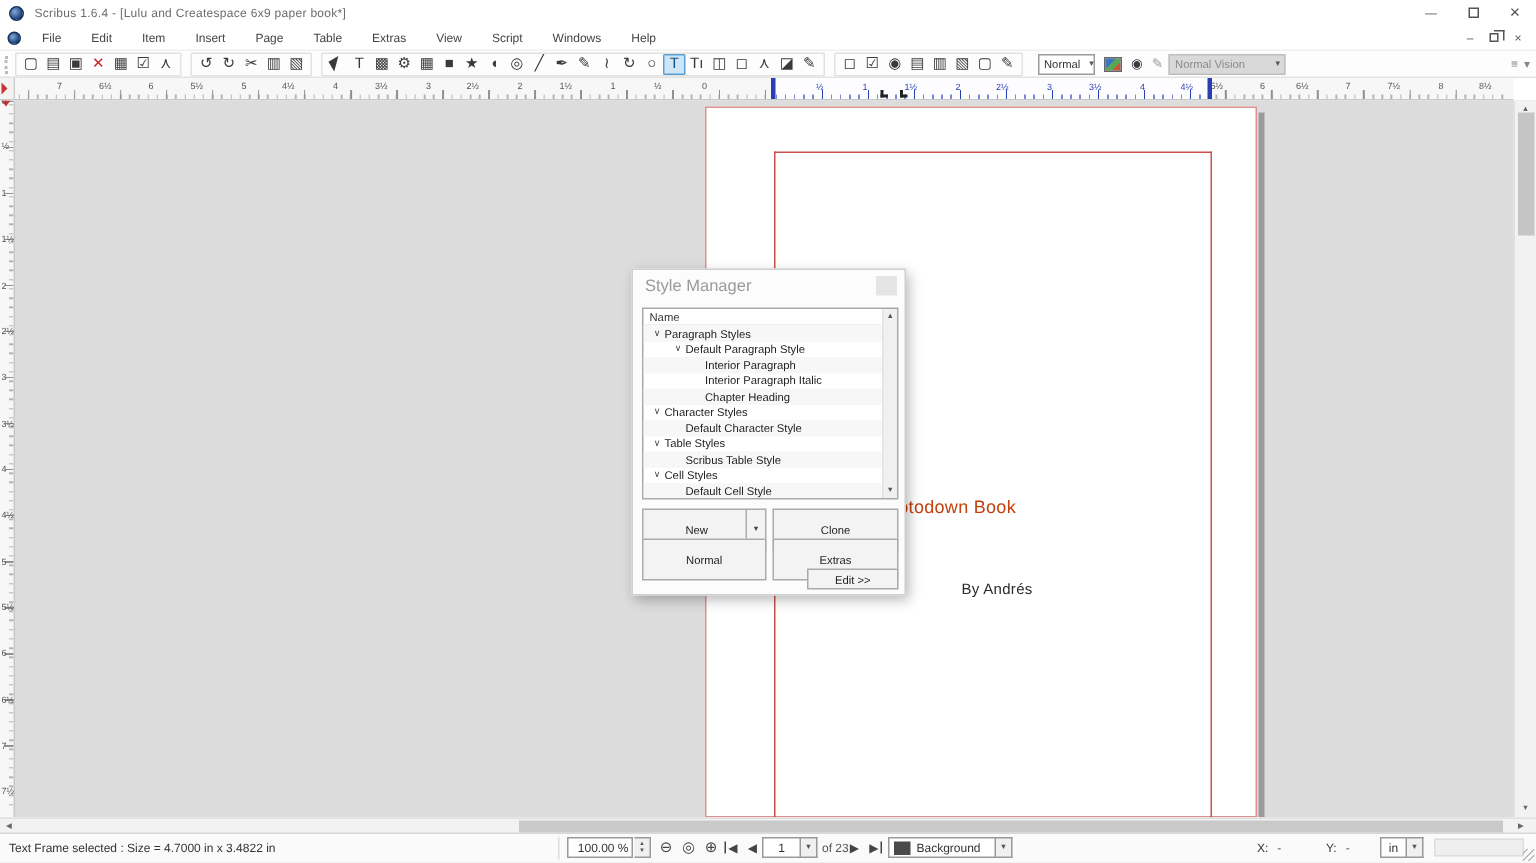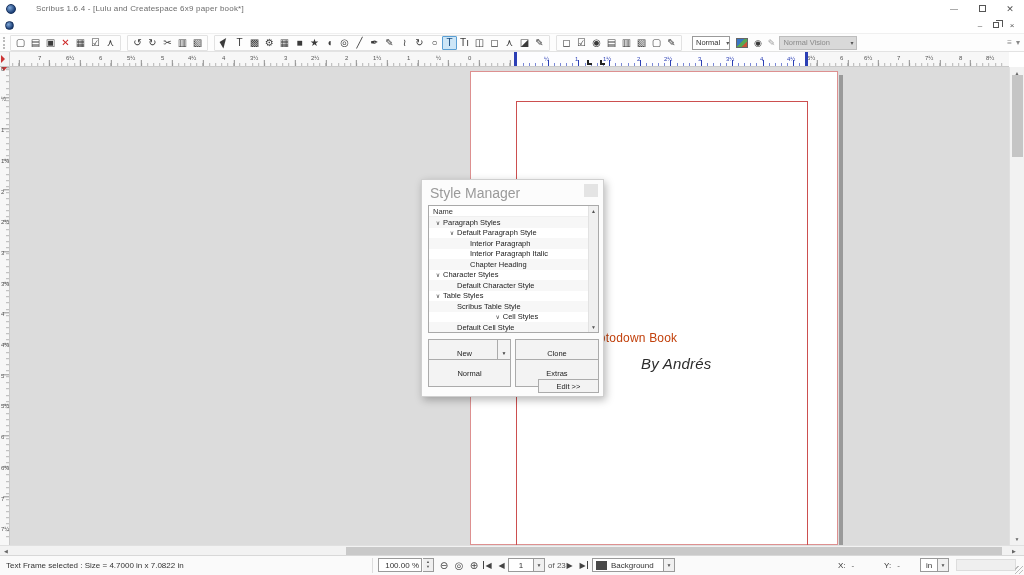--- a/index.html
+++ b/index.html
@@ -3,21 +3,21 @@
 <meta charset="utf-8">
 <style>
   *{margin:0;padding:0;box-sizing:border-box;}
   html,body{width:1024px;height:575px;overflow:hidden;}
   body{font-family:"Liberation Sans","DejaVu Sans",sans-serif;background:#fff;position:relative;color:#333;}
   .app{position:absolute;inset:0;}
 
   
   .titlebar{position:absolute;left:0;top:0;right:0;height:17px;background:#fff;display:flex;align-items:center;}
   .app-icon{width:10px;height:10px;border-radius:50%;margin-left:6px;background:radial-gradient(circle at 35% 35%,#7fa8d9,#1c3f77 70%);border:1px solid #16305c;}
-  .title{font-size:8px;color:#6b6b6b;margin-left:20px;letter-spacing:.2px;}
+  .title{font-size:8px;color:#6b6b6b;margin-left:7px;letter-spacing:.2px;}
   .win-controls{margin-left:auto;display:flex;height:100%;}
   .win-btn{width:28px;height:100%;display:flex;align-items:center;justify-content:center;font-size:8px;color:#555;}
   .win-btn.close-x{font-size:9px;}
   .win-btn .sq{width:7px;height:7px;border:1px solid #555;display:block;}
 
   
   .menubar{position:absolute;left:0;top:17px;right:0;height:17px;background:#fff;display:flex;align-items:center;border-bottom:1px solid #f0f0f0;}
   .menubar .app-icon{width:9px;height:9px;}
   #menu-items{display:flex;align-items:center;}
   .menu-item{font-size:8px;color:#444;padding:0 10px;}
@@ -65,21 +65,21 @@
     background-image:
       repeating-linear-gradient(to bottom,transparent 0 29.7px,#909090 29.7px 30.7px),
       repeating-linear-gradient(to bottom,transparent 0 5.14px,#b5b5b5 5.14px 6.14px);
     background-size:6px 100%,3px 100%;background-repeat:repeat-y;background-position:right -29.7px,right -2.8px;}
   .vlabel{position:absolute;left:1px;transform:translateY(-40%);font-size:6px;color:#555;line-height:1;z-index:2;}
   .vr-marker{position:absolute;left:1px;top:0;border-top:4px solid #c33;border-left:3px solid transparent;border-right:3px solid transparent;z-index:2;}
   .page{position:absolute;left:470px;top:4px;width:368px;height:474px;background:#fff;border:1px solid #dd9090;}
   .page-shadow{position:absolute;left:839px;top:8px;width:4px;height:470px;background:#9a9a9a;}
   .margins{position:absolute;left:516px;top:34px;width:292px;height:444px;border:1px solid #cc4f4f;border-bottom:none;background:transparent;}
   .book-title{position:absolute;left:590px;top:264px;font-size:12px;color:#c2410c;letter-spacing:.2px;}
-  .book-author{position:absolute;left:641px;top:288px;font-size:15px;color:#2b2b2b;letter-spacing:.2px;font-style:italic;}
+  .book-author{position:absolute;left:641px;top:321px;font-size:10px;color:#2b2b2b;letter-spacing:.2px;}
 
   
   .vscroll{position:absolute;right:0;top:0;width:15px;height:100%;background:#f2f2f2;border-left:1px solid #e0e0e0;}
   .vscroll .sarrow{position:absolute;left:0;width:100%;height:12px;display:flex;align-items:center;justify-content:center;font-size:5px;color:#666;}
   .vscroll .thumb{position:absolute;left:2px;top:8px;width:11px;height:82px;background:#c5c5c5;}
 
   
   .hscroll{position:absolute;left:0;top:545px;right:0;height:11px;background:#f2f2f2;border-top:1px solid #e0e0e0;border-bottom:1px solid #d8d8d8;}
   .hscroll .sarrow{position:absolute;top:0;width:12px;height:100%;display:flex;align-items:center;justify-content:center;font-size:5px;color:#666;}
   .hscroll .thumb{position:absolute;left:346px;top:1px;width:656px;height:8px;background:#c9c9c9;}
@@ -103,21 +103,21 @@
   .sb-x{position:absolute;left:838px;top:5px;}
   .sb-y{position:absolute;left:884px;top:5px;}
   .sb-val{color:#555;padding-left:6px;}
   .unit-combo{position:absolute;left:920px;top:2px;width:18px;height:14px;border:1px solid #9a9a9a;background:#fff;display:flex;align-items:center;justify-content:center;}
   .unit-drop{position:absolute;left:938px;top:2px;width:11px;height:14px;border:1px solid #9a9a9a;border-left:none;background:#f0f0f0;display:flex;align-items:center;justify-content:center;font-size:5px;color:#555;}
   .progress{position:absolute;left:956px;top:3px;width:60px;height:12px;background:#efefef;border:1px solid #ddd;}
   .grip{position:absolute;right:1px;bottom:1px;width:8px;height:8px;background:repeating-linear-gradient(135deg,transparent 0 2px,#bbb 2px 3px);}
 
   
   .dialog{position:absolute;left:421px;top:112px;width:183px;height:218px;background:#fcfcfc;border:1px solid #cfcfcf;box-shadow:2px 3px 8px rgba(0,0,0,.28);}
-  .dlg-title{position:absolute;left:8px;top:5px;font-size:14px;color:#9a9a9a;}
+  .dlg-title{position:absolute;left:8px;top:5px;font-size:11px;color:#9a9a9a;}
   .dlg-close{position:absolute;right:5px;top:4px;width:14px;height:13px;background:#e4e4e4;}
   .listbox{position:absolute;left:6px;top:25px;width:171px;height:128px;background:#fff;border:1px solid #a9a9a9;overflow:hidden;}
   .list-head{height:11px;line-height:11px;font-size:7.5px;color:#333;padding-left:4px;border-bottom:1px solid #f0f0f0;}
   .tree-row{height:10.5px;display:flex;align-items:center;font-size:7.5px;color:#222;white-space:nowrap;}
   .tree-row:nth-child(odd){background:#f7f7f7;}
   .chev{font-size:6px;color:#444;width:10px;text-align:center;flex:0 0 10px;}
   .lb-scroll{position:absolute;right:0;top:0;width:10px;height:100%;background:#f0f0f0;border-left:1px solid #e2e2e2;font-size:5px;color:#555;}
   .lb-scroll .up{position:absolute;top:2px;left:0;width:100%;text-align:center;}
   .lb-scroll .dn{position:absolute;bottom:2px;left:0;width:100%;text-align:center;}
   .btn{position:absolute;height:28px;background:#f3f3f3;border:1px solid #ababab;font-size:7.5px;color:#222;display:flex;align-items:center;justify-content:center;}
@@ -140,20 +140,33 @@
       <span class="win-btn">—</span>
       <span class="win-btn">
           <span class="sq"></span>
         </span>
       <span class="win-btn close-x">✕</span>
     </span>
   </div>
 
   <div class="menubar">
     <span class="app-icon" style="margin-left:5px;"></span>
+    <span id="menu-items" style="margin-left:4px;">
+        <span class="menu-item">File</span>
+        <span class="menu-item">Edit</span>
+        <span class="menu-item">Item</span>
+        <span class="menu-item">Insert</span>
+        <span class="menu-item">Page</span>
+        <span class="menu-item">Table</span>
+        <span class="menu-item">Extras</span>
+        <span class="menu-item">View</span>
+        <span class="menu-item">Script</span>
+        <span class="menu-item">Windows</span>
+        <span class="menu-item">Help</span>
+      </span>
     <span class="mdi-controls">
       <span class="mdi-btn">–</span>
       <span class="mdi-btn">
           <span class="sq"></span>
         </span>
       <span class="mdi-btn">×</span>
     </span>
   </div>
 
   <div class="toolbar">
@@ -278,21 +291,21 @@
             <div class="tree-row" style="padding-left: 28px;">
               <span>Default Character Style</span>
             </div>
             <div class="tree-row" style="padding-left: 4px;">
               <span class="chev">∨</span>
               <span>Table Styles</span>
             </div>
             <div class="tree-row" style="padding-left: 28px;">
               <span>Scribus Table Style</span>
             </div>
-            <div class="tree-row" style="padding-left: 4px; justify-content: center;">
+            <div class="tree-row" style="padding-left: 4px;">
               <span class="chev">∨</span>
               <span>Cell Styles</span>
             </div>
             <div class="tree-row" style="padding-left: 28px;">
               <span>Default Cell Style</span>
             </div>
           </div>
         <div class="lb-scroll">
           <span class="up">▲</span>
           <span class="dn">▼</span>
@@ -315,21 +328,21 @@
     </div>
   </div>
 
   <div class="hscroll">
     <span class="sarrow" style="left:0;">◀</span>
     <span class="thumb"></span>
     <span class="sarrow" style="right:4px;">▶</span>
   </div>
 
   <div class="statusbar">
-    <span class="sb-msg">Text Frame selected : Size = 4.7000 in x 7.0822 in</span>
+    <span class="sb-msg">Text Frame selected : Size = 4.7000 in x 3.4822 in</span>
     <span class="sep" style="left:372px;"></span>
     <span class="zoom-field">
         <span>100.00 %</span>
       </span>
     <span class="spin">
         <span>▲</span>
         <span>▼</span>
       </span>
     <span class="sb-zbtn" style="left:437px;">⊖</span>
     <span class="sb-zbtn" style="left:452px;">◎</span>

